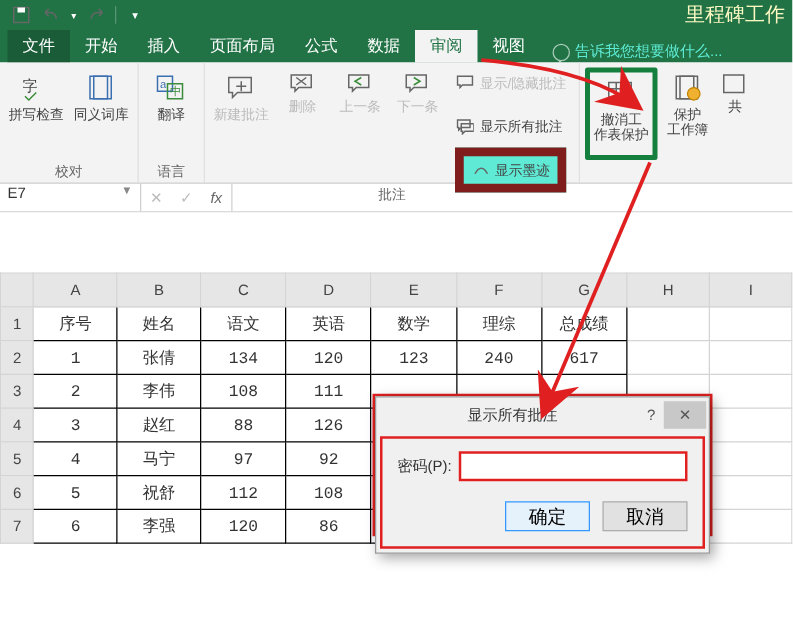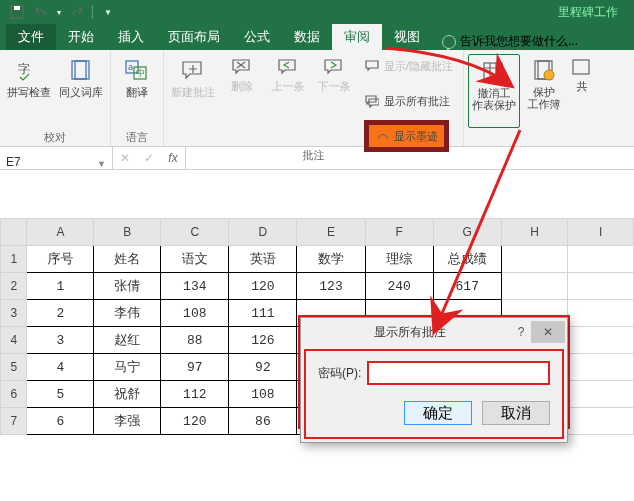--- a/index.html
+++ b/index.html
@@ -3,50 +3,50 @@
 <meta charset="utf-8">
 <style>
 html,body{margin:0;padding:0;font-family:"Microsoft YaHei","Segoe UI",sans-serif;font-size:12px;background:#fff;color:#333;-webkit-user-select:none;user-select:none}
 body{width:634px;height:501px;overflow:hidden;position:relative}
 
 
 .titlebar{height:24px;background:#217346;display:flex;align-items:center;color:#fff}
 .titlebar .tb-left{display:flex;align-items:center;gap:2px;padding-left:6px}
 .titlebar .tb-btn{width:22px;height:22px;display:flex;align-items:center;justify-content:center;color:#fff;font-size:11px}
 .titlebar .tb-sep{width:1px;height:14px;background:rgba(255,255,255,.25);margin:0 2px}
-.titlebar .tb-title{margin-left:auto;padding-right:16px;font-size:12px;color:#86efac;white-space:nowrap;overflow:hidden}
+.titlebar .tb-title{margin-left:auto;padding-right:6px;font-size:16px;color:#fef9c3;white-space:nowrap;overflow:hidden}
 
 
 .tabs{height:26px;background:#217346;display:flex;align-items:flex-end;color:#fff;padding-left:6px}
 .tab{padding:0 12px;height:26px;display:flex;align-items:center;font-size:13px;cursor:pointer}
 .tab.file{background:#1a5c38}
 .tab.active{background:#f3f3f3;color:#217346}
-.tellme{display:flex;align-items:center;color:#000000;margin-left:10px;font-size:12px;gap:4px}
+.tellme{display:flex;align-items:center;color:#5eead4;margin-left:10px;font-size:12px;gap:4px}
 .tellme .bulb{width:12px;height:12px;border:1px solid #a7cdb9;border-radius:50%;position:relative}
 .tellme .bulb:before{content:"";position:absolute;bottom:-3px;left:4px;width:2px;height:3px;background:#a7cdb9}
 
 
 .ribbon{height:96px;background:#f3f3f3;border-bottom:1px solid #d0d0d0;display:flex;position:relative}
 .rgroup{display:flex;flex-direction:column;align-items:center;padding:4px 4px 0;border-right:1px solid #e0e0e0}
 .rgroup .btns{display:flex;gap:2px;flex:1}
 .rgroup .glabel{font-size:11px;color:#666;height:18px;display:flex;align-items:center}
 .rbtn{width:46px;display:flex;flex-direction:column;align-items:center;gap:2px;padding:2px 2px 0;cursor:pointer}
 .rbtn.sm{width:40px}
 .rbtn .ric{width:28px;height:28px;display:flex;align-items:center;justify-content:center}
 .rbtn .ric.sm{width:22px;height:22px}
 .rbtn .rlbl{font-size:11px;text-align:center;line-height:12px;color:#444}
 .rstack{display:flex;flex-direction:column;gap:15px;padding:2px 3px}
 .rstack .row{display:flex;align-items:center;gap:4px;font-size:11px;color:#444;height:20px;padding:0 3px}
 .rstack .row .sic{width:16px;height:16px;display:flex;align-items:center;justify-content:center}
-.hl{border:1px solid #15803d;border-radius:2px}
-.inkbtn{border:5px solid #7f1d1d;background:#f97316;padding:1px 6px;font-size:11px;display:flex;align-items:center;gap:3px;height:20px}
+.hl{border:4px solid #15803d;border-radius:2px}
+.inkbtn{border:7px solid #7f1d1d;background:#5eead4;padding:1px 6px;font-size:11px;display:flex;align-items:center;gap:3px;height:20px}
 
 
 .fbar{height:22px;border-bottom:1px solid #d0d0d0;display:flex;align-items:stretch;background:#fff}
-.namebox{width:100px;border-right:1px solid #d0d0d0;display:flex;align-items:flex-end;padding:0 6px;font-size:12px;color:#333;justify-content:space-between}
+.namebox{width:100px;border-right:1px solid #d0d0d0;display:flex;align-items:flex-start;padding:0 6px;font-size:12px;color:#333;justify-content:space-between}
 .namebox .dd{color:#888;font-size:9px}
 .fx-btns{display:flex;align-items:center;border-right:1px solid #d0d0d0}
 .fx-btns span{width:24px;text-align:center;color:#bbb;font-size:12px}
 .fx-btns .fx{font-style:italic;color:#666}
 .fml{flex:1}
 
 
 .blank{height:48px;background:#fff}
 
 

